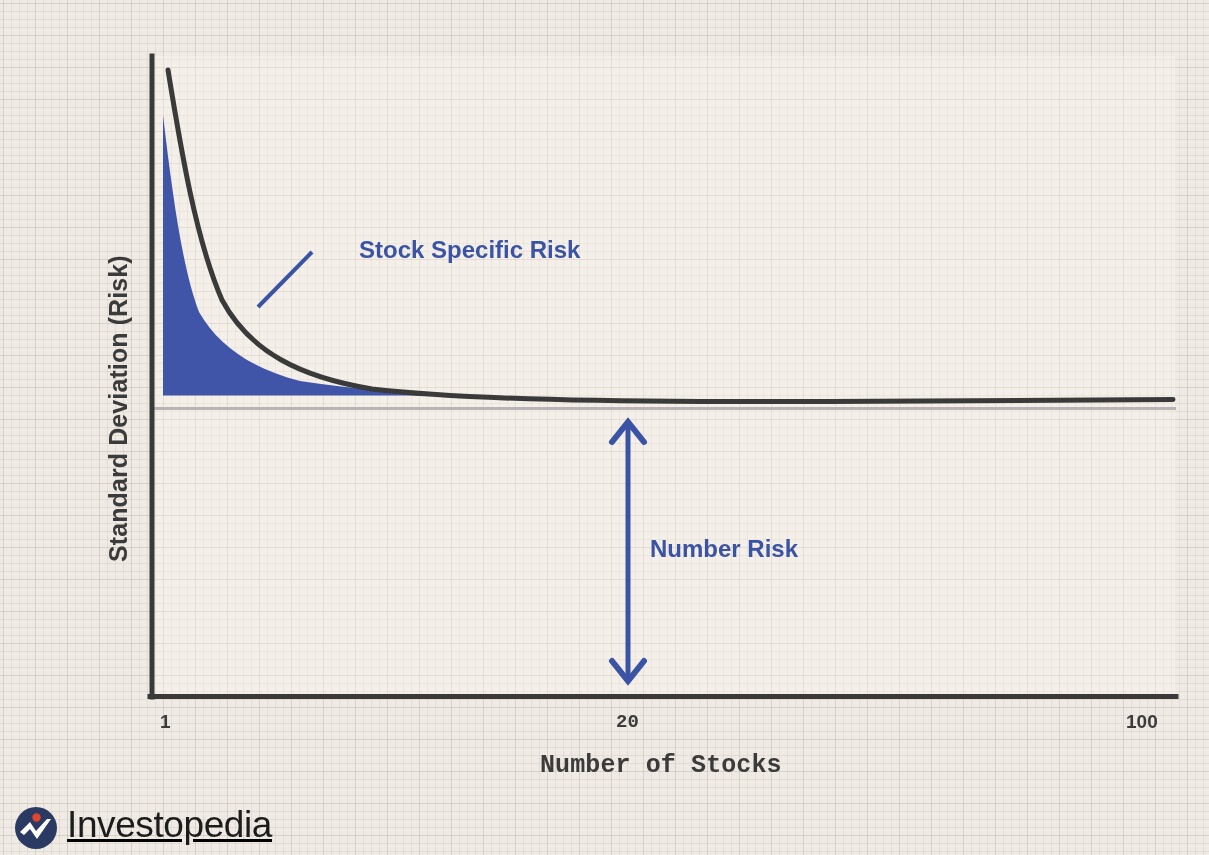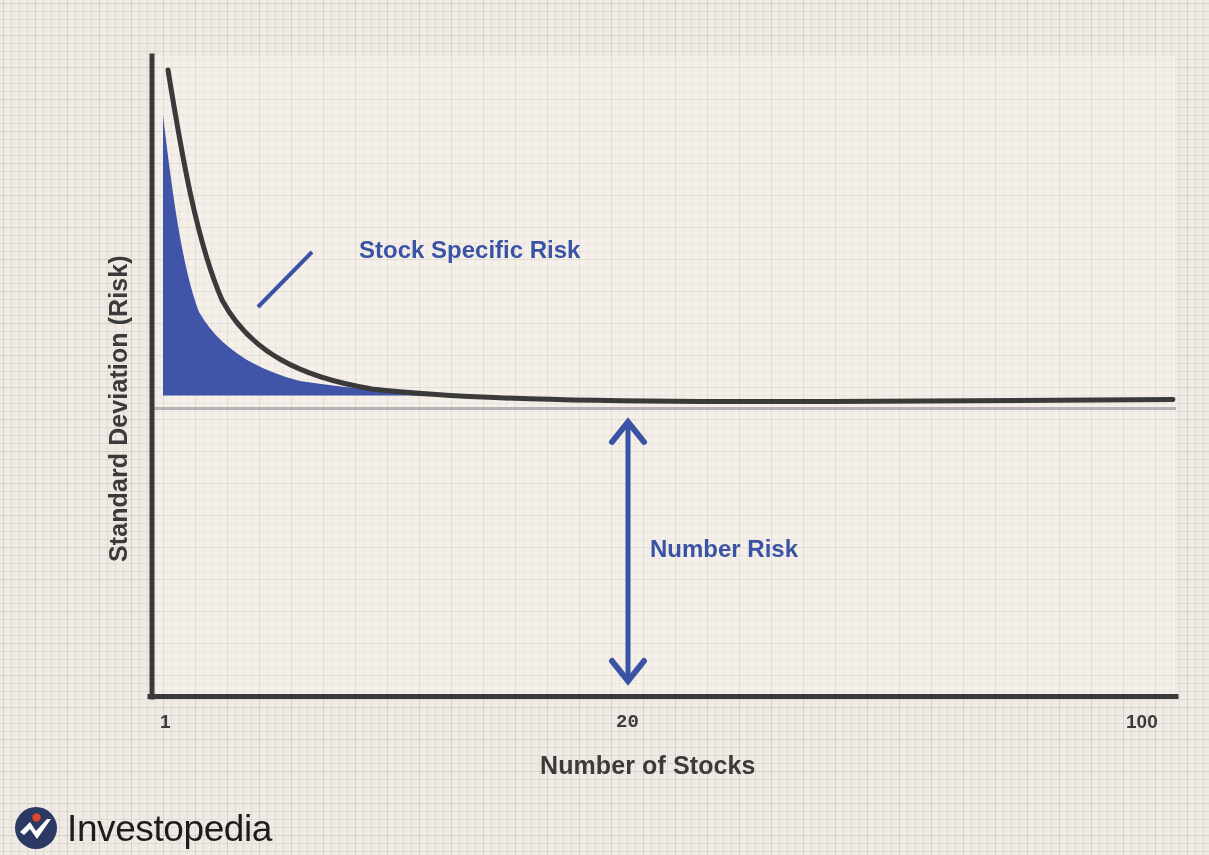--- a/index.html
+++ b/index.html
@@ -61,20 +61,21 @@
   #y-axis-title {
     left: 0;
     top: 0;
     transform-origin: left top;
     
     transform: translate(104px, 562px) rotate(-90deg);
   }
   #x-axis-title {
     left: 540px;
     top: 751px;
+    font-family: Liberation Mono, monospace;
   }
 
   .tick-label {
     position: absolute;
     color: #3b3b3b;
     font-size: 19px;
     font-weight: 700;
     white-space: nowrap;
   }
   #tick-1   { left: 160px;  top: 711px; }
@@ -90,22 +91,22 @@
   }
   #stock-specific-risk-label { left: 331px; top: 236px; margin-left: 28px; }
   #market-risk-label         { left: 650px; top: 535px; }
 
   
   #logo {
     position: absolute;
     left: 14px;
     top: 806px;
     display: flex;
-    align-items: center;
     gap: 9px;
+    text-decoration: underline;
   }
   #logo-mark {
     width: 44px;
     height: 44px;
     flex: none;
   }
   #logo-wordmark {
     color: #1c1c1c;
     font-size: 37px;
     font-weight: 300;

